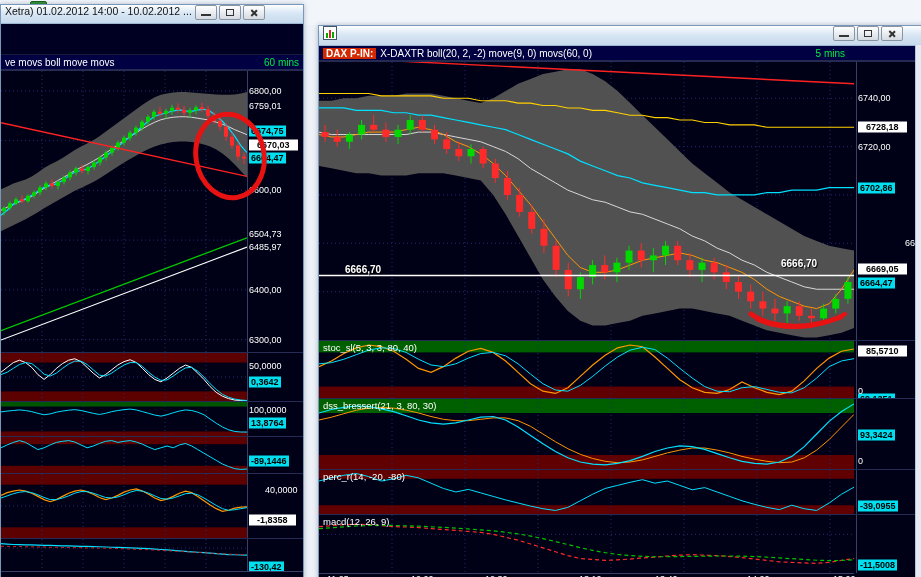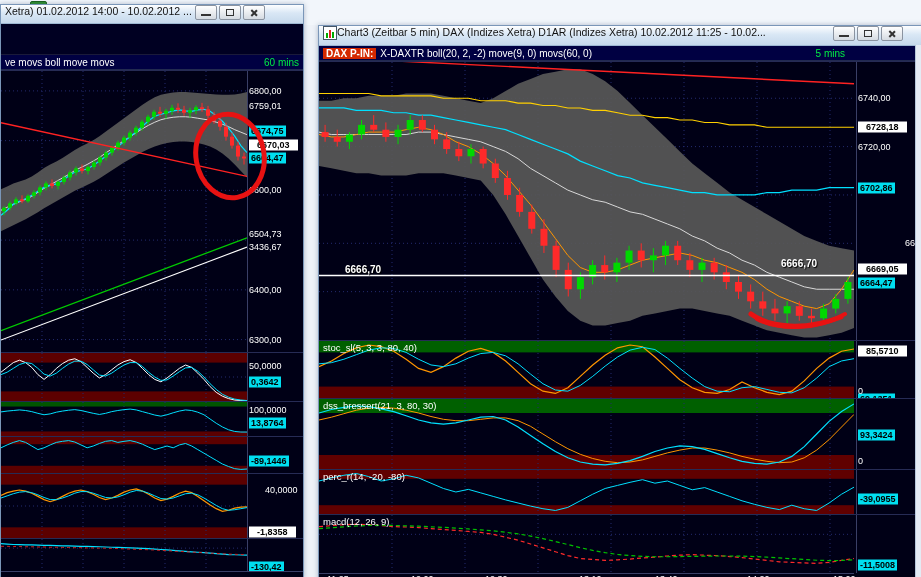--- a/index.html
+++ b/index.html
@@ -184,21 +184,21 @@
         <line x1="0" y1="269.0637168141593" x2="246" y2="176.06017699115046" stroke="#ffffff" stroke-width="1.1" stroke-dasharray="none"></line>
       </svg>
     <div class="scalecol" style="left:246px;width:54px">
         <span class="sl k-plain" style="top: 20px;">6800,00</span>
         <span class="sl k-plain" style="top: 35px;">6759,01</span>
         <span class="sl k-cyan" style="top: 60px;">6674,75</span>
         <span class="sl k-yellow" style="top: 74px;">6670,03</span>
         <span class="sl k-cyan" style="top: 87px;">6664,47</span>
         <span class="sl k-plain" style="top: 119px;">6600,00</span>
         <span class="sl k-plain" style="top: 163px;">6504,73</span>
-        <span class="sl k-plain" style="top: 176px;">3436,67</span>
+        <span class="sl k-plain" style="top: 176px;">6485,97</span>
         <span class="sl k-plain" style="top: 219px;">6400,00</span>
         <span class="sl k-plain" style="top: 269px;">6300,00</span>
       </div>
   </div>
   <div class="chartrow" style="height:48px">
     <svg width="246" height="48">
         <rect x="0" y="0" width="246" height="9.600000000000001" fill="#5c0000"></rect>
         <rect x="0" y="38.400000000000006" width="246" height="9.599999999999994" fill="#5c0000"></rect>
         <line x1="41" y1="0" x2="41" y2="48" stroke="#232a6e" stroke-dasharray="1,3"></line>
         <line x1="82" y1="0" x2="82" y2="48" stroke="#232a6e" stroke-dasharray="1,3"></line>
@@ -253,21 +253,21 @@
         <line x1="82" y1="0" x2="82" y2="64" stroke="#232a6e" stroke-dasharray="1,3"></line>
         <line x1="123" y1="0" x2="123" y2="64" stroke="#232a6e" stroke-dasharray="1,3"></line>
         <line x1="164" y1="0" x2="164" y2="64" stroke="#232a6e" stroke-dasharray="1,3"></line>
         <line x1="205" y1="0" x2="205" y2="64" stroke="#232a6e" stroke-dasharray="1,3"></line>
         <line x1="0" y1="32" x2="246" y2="32" stroke="#232a6e" stroke-dasharray="1,3"></line>
         <polyline points="0,21.333333333333332 6.15,18.666666666666668 12.3,17.066666666666666 18.45,16 24.6,17.066666666666666 30.75,19.2 36.9,22.4 43.05,25.6 49.2,27.733333333333334 55.35,25.6 61.5,22.4 67.65,19.2 73.8,17.066666666666666 79.95,16 86.1,17.6 92.25,20.266666666666666 98.4,23.466666666666665 104.55,25.6 110.7,24 116.85,21.333333333333332 123,18.133333333333333 129.15,16 135.3,14.933333333333334 141.45,17.066666666666666 147.6,20.266666666666666 153.75,24 159.9,26.666666666666668 166.05,25.066666666666666 172.2,22.4 178.35,19.2 184.5,17.066666666666666 190.65,18.666666666666668 196.8,22.4 202.95,26.666666666666668 209.1,30.933333333333334 215.25,34.666666666666664 221.4,37.333333333333336 227.55,36.266666666666666 233.7,34.13333333333333 239.85,33.06666666666667 246,32.96" fill="none" stroke="#ff9500" stroke-width="1.2" stroke-dasharray="none"></polyline>
         <polyline points="0,24 6.15,21.866666666666667 12.3,19.733333333333334 18.45,18.133333333333333 24.6,17.6 30.75,18.666666666666668 36.9,20.8 43.05,23.466666666666665 49.2,25.6 55.35,25.6 61.5,24 67.65,21.866666666666667 73.8,19.2 79.95,17.6 86.1,17.6 92.25,19.2 98.4,21.333333333333332 104.55,23.466666666666665 110.7,24 116.85,22.933333333333334 123,20.8 129.15,18.133333333333333 135.3,16.533333333333335 141.45,17.066666666666666 147.6,19.2 153.75,21.866666666666667 159.9,24.533333333333335 166.05,25.066666666666666 172.2,24 178.35,21.866666666666667 184.5,19.733333333333334 190.65,19.2 196.8,20.8 202.95,24 209.1,27.733333333333334 215.25,31.466666666666665 221.4,34.666666666666664 227.55,36.266666666666666 233.7,35.733333333333334 239.85,34.666666666666664 246,33.6" fill="none" stroke="#00e0ff" stroke-width="1" stroke-dasharray="none"></polyline>
       </svg>
     <div class="scalecol" style="left:246px;width:54px">
         <span class="sl k-plain" style="top: 16px; margin-left: 16px;">40,0000</span>
-        <span class="sl k-yellow" style="top: 58px;">-1,8358</span>
+        <span class="sl k-yellow" style="top: 46px;">-1,8358</span>
       </div>
   </div>
   <div class="chartrow" style="height:32px">
     <svg width="246" height="32">
         <line x1="41" y1="0" x2="41" y2="32" stroke="#232a6e" stroke-dasharray="1,3"></line>
         <line x1="82" y1="0" x2="82" y2="32" stroke="#232a6e" stroke-dasharray="1,3"></line>
         <line x1="123" y1="0" x2="123" y2="32" stroke="#232a6e" stroke-dasharray="1,3"></line>
         <line x1="164" y1="0" x2="164" y2="32" stroke="#232a6e" stroke-dasharray="1,3"></line>
         <line x1="205" y1="0" x2="205" y2="32" stroke="#232a6e" stroke-dasharray="1,3"></line>
         <line x1="0" y1="9.142857142857142" x2="246" y2="9.142857142857142" stroke="#232a6e" stroke-dasharray="1,3"></line>
@@ -281,21 +281,20 @@
   <div class="xaxis"></div>
 </div>
 
 <div class="window" style="left:318px;top:25px;width:640px;height:558px">
   <div class="titlebar" style="height:19px">
     <span class="winicon">
         <i class="b1"></i>
         <i class="b2"></i>
         <i class="b3"></i>
       </span>
-    <span class="title">Chart3 (Zeitbar 5 min)  DAX (Indizes Xetra)  D1AR (Indizes Xetra) 10.02.2012 11:25 - 10.02...</span>
     <span class="winbtns" style="margin-right:52px">
       <span class="winbtn">
           <span class="ic ic-min"></span>
         </span>
       <span class="winbtn">
           <span class="ic ic-max"></span>
         </span>
       <span class="winbtn">
           <span class="ic ic-close"></span>
         </span>
@@ -478,21 +477,21 @@
         <line x1="73" y1="0" x2="73" y2="44" stroke="#232a6e" stroke-dasharray="1,3"></line>
         <line x1="146" y1="0" x2="146" y2="44" stroke="#232a6e" stroke-dasharray="1,3"></line>
         <line x1="219" y1="0" x2="219" y2="44" stroke="#232a6e" stroke-dasharray="1,3"></line>
         <line x1="292" y1="0" x2="292" y2="44" stroke="#232a6e" stroke-dasharray="1,3"></line>
         <line x1="365" y1="0" x2="365" y2="44" stroke="#232a6e" stroke-dasharray="1,3"></line>
         <line x1="438" y1="0" x2="438" y2="44" stroke="#232a6e" stroke-dasharray="1,3"></line>
         <line x1="511" y1="0" x2="511" y2="44" stroke="#232a6e" stroke-dasharray="1,3"></line>
         <polyline points="0,11 12.44186046511628,7.92 24.88372093023256,5.279999999999999 37.325581395348834,3.52 49.76744186046512,6.6 62.2093023255814,11 74.65116279069767,8.8 87.09302325581395,5.279999999999999 99.53488372093024,7.92 111.97674418604652,13.2 124.4186046511628,18.48 136.86046511627907,22 149.30232558139534,19.36 161.74418604651163,22.880000000000003 174.1860465116279,26.4 186.62790697674419,29.92 199.06976744186048,33 211.51162790697674,36.08 223.95348837209303,38.72 236.3953488372093,40.480000000000004 248.8372093023256,37.4 261.27906976744185,30.799999999999997 273.72093023255815,24.200000000000003 286.16279069767444,18.48 298.6046511627907,15.399999999999999 311.04651162790697,12.32 323.48837209302326,9.68 335.93023255813955,13.2 348.3720930232558,11 360.8139534883721,15.399999999999999 373.25581395348837,19.8 385.69767441860466,17.6 398.13953488372096,22 410.5813953488372,26.4 423.0232558139535,30.799999999999997 435.4651162790698,34.32 447.90697674418607,37.4 460.3488372093023,39.6 472.7906976744186,35.2 485.2325581395349,38.72 497.6744186046512,40.480000000000004 510.1162790697674,33 522.5581395348837,24.200000000000003 535,17.16" fill="none" stroke="#00e0ff" stroke-width="1" stroke-dasharray="none"></polyline>
       </svg>
     <div class="scalecol" style="left:537px;width:58px">
-        <span class="sl k-cyan" style="top: 29px;">-39,0955</span>
+        <span class="sl k-cyan" style="top: 36px;">-39,0955</span>
       </div>
   </div>
   <div class="chartrow" style="height:58px">
     <div class="paneltitle">macd(12, 26, 9)</div>
     <svg width="535" height="58">
         <line x1="73" y1="0" x2="73" y2="58" stroke="#232a6e" stroke-dasharray="1,3"></line>
         <line x1="146" y1="0" x2="146" y2="58" stroke="#232a6e" stroke-dasharray="1,3"></line>
         <line x1="219" y1="0" x2="219" y2="58" stroke="#232a6e" stroke-dasharray="1,3"></line>
         <line x1="292" y1="0" x2="292" y2="58" stroke="#232a6e" stroke-dasharray="1,3"></line>
         <line x1="365" y1="0" x2="365" y2="58" stroke="#232a6e" stroke-dasharray="1,3"></line>

